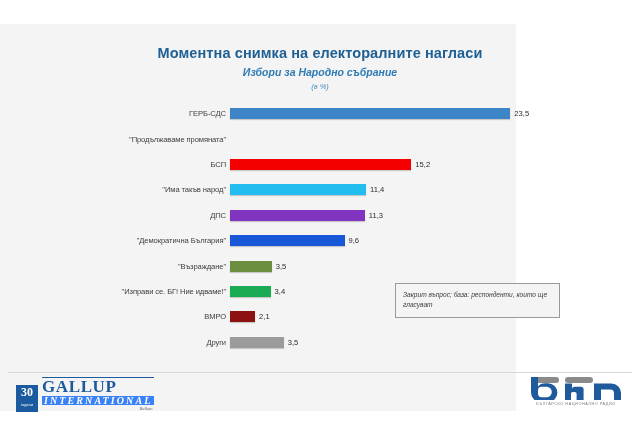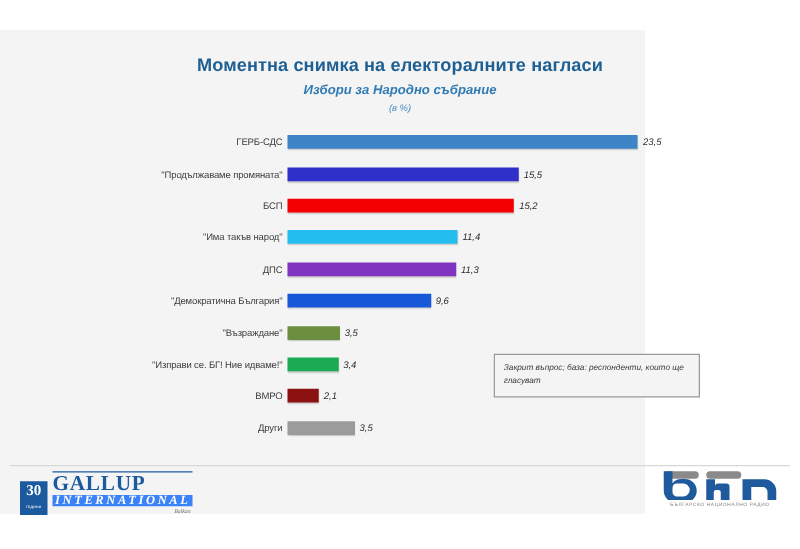--- a/index.html
+++ b/index.html
@@ -93,21 +93,20 @@
   .bar {
     height: 11px;
     border-radius: 0;
     box-shadow: 0 1px 1px rgba(0,0,0,.18);
   }
   .bar-value {
     font-size: 7.6px;
     color: #2b2b2b;
     margin-left: 4px;
     white-space: nowrap;
-    font-style: italic;
   }
 
   
   .note-box {
     position: absolute;
     left: 395px;
     top: 259px;
     width: 165px;
     padding: 6px 7px 7px 7px;
     box-sizing: border-box;
@@ -237,24 +236,20 @@
     <div class="plot" id="plot">
         <div class="row">
           <div class="cat-label">ГЕРБ-СДС</div>
           <div class="bar-wrap">
             <div class="bar" style="width: 280.355px; background: rgb(61, 133, 198);"></div>
             <div class="bar-value">23,5</div>
           </div>
         </div>
         <div class="row">
           <div class="cat-label">"Продължаваме промяната"</div>
-          <div class="bar-wrap">
-            <div class="bar" style="width: 184.915px; background: rgb(47, 47, 201);"></div>
-            <div class="bar-value">15,5</div>
-          </div>
         </div>
         <div class="row">
           <div class="cat-label">БСП</div>
           <div class="bar-wrap">
             <div class="bar" style="width: 181.336px; background: rgb(244, 0, 0);"></div>
             <div class="bar-value">15,2</div>
           </div>
         </div>
         <div class="row">
           <div class="cat-label">"Има такъв народ"</div>

